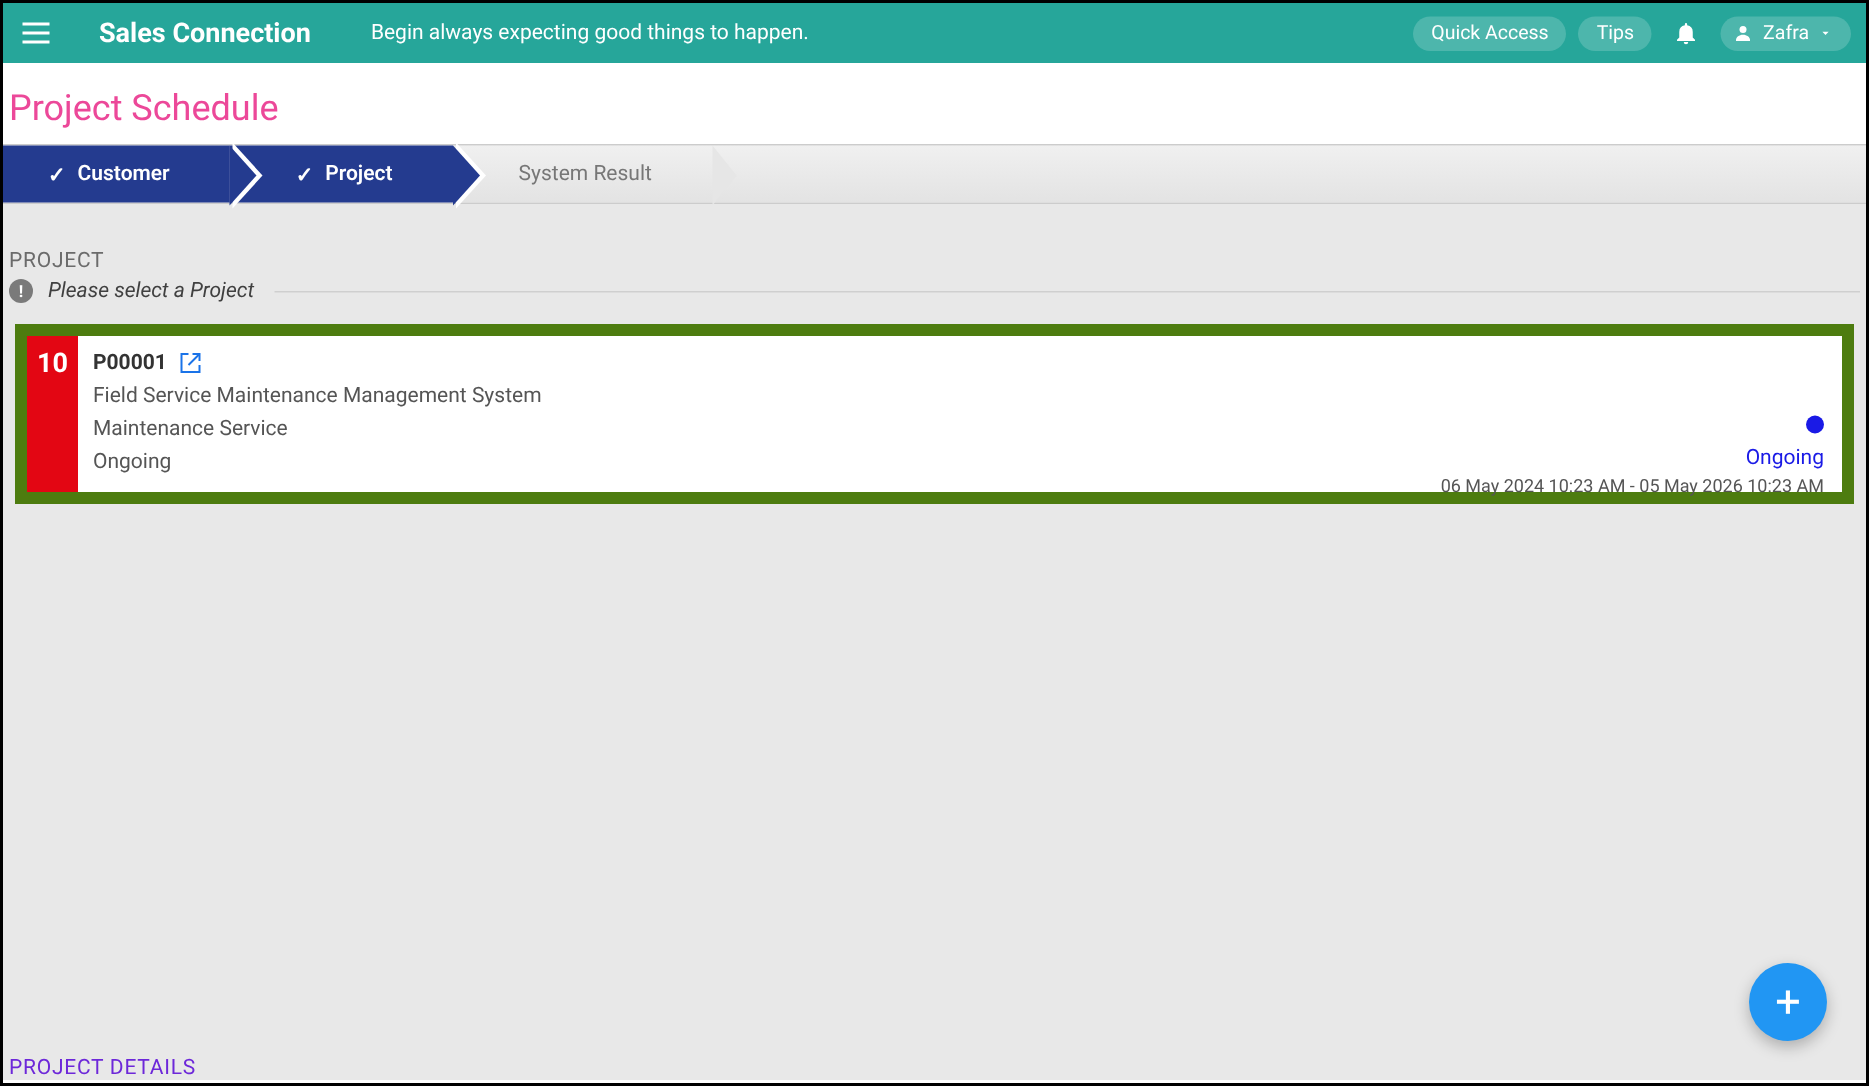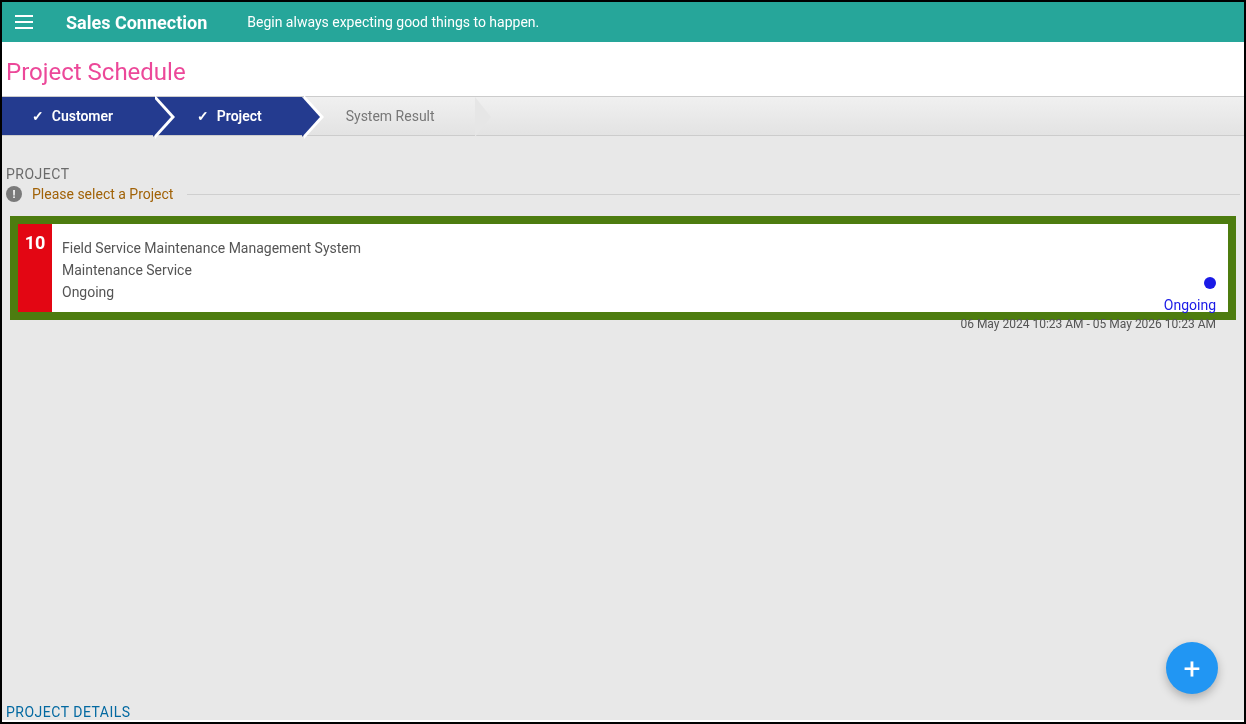--- a/index.html
+++ b/index.html
@@ -96,21 +96,21 @@
   }
   .check { margin-right:8px; font-weight:700;}
 
   .content { background:#e8e8e8; padding: 30px 0 0 0; height: calc(100% - 40px - 56px - 40px); position: relative;}
   .section-label { font-size:14px; color:#6b6b6b; padding:0 4px; letter-spacing:0.5px;}
   .hint-row { display:flex; align-items:center; gap:10px; padding:4px 4px 14px 4px;}
   .hint-badge{
     width:16px;height:16px;border-radius:50%;background:#7a7a7a;color:#fff;
     font-size:11px;display:flex;align-items:center;justify-content:center;font-weight:700;
   }
-  .hint-text{ font-size:14px; color:#a16207;}
+  .hint-text{ font-size:14px; color:#404040;font-style:italic;}
   .hint-line{ flex:1; height:1px; background:#cfcfcf; margin-left:4px;}
 
   .project-card {
     background:#fff;
     border:8px solid #4d7c0f;
     margin: 0 8px;
     display:flex;
     position: relative;
   }
   .card-badge{
@@ -125,21 +125,21 @@
   .proj-line{ font-size:14px; color:#555; margin-top:6px;}
   .card-right{
     position:absolute; right:12px; top:50px; text-align:right;
   }
   .status-dot{ width:12px;height:12px;border-radius:50%;background:#1a1ae6;display:inline-block;}
   .status-text{ color:#1a1ae6; font-size:14px; margin-top:4px;}
   .date-range{ color:#555; font-size:12px; margin-top:4px;}
 
   .details-label{
     position:absolute; bottom:0; left:4px;
-    font-size:14px; color:#0369a1; letter-spacing:0.5px;
+    font-size:14px; color:#6d28d9; letter-spacing:0.5px;
   }
 
   .fab{
     position:absolute; right:26px; bottom:26px;
     width:52px;height:52px;border-radius:50%;
     background:#2196f3;color:#fff;font-size:30px;
     display:flex;align-items:center;justify-content:center;
     box-shadow:0 4px 10px rgba(0,0,0,0.25);
     cursor:pointer;
   }
@@ -148,20 +148,39 @@
 <body>
 
 <div class="topbar">
   <div class="menu-icon">
     <span></span>
       <span></span>
       <span></span>
   </div>
   <div class="brand">Sales Connection</div>
   <div class="tagline">Begin always expecting good things to happen.</div>
+  <div class="top-actions">
+    <div class="pill">Quick Access</div>
+    <div class="pill">Tips</div>
+    <div class="bell-wrap">
+      <svg width="18" height="18" viewBox="0 0 24 24" fill="#fff">
+          <path d="M12 22a2 2 0 0 0 2-2h-4a2 2 0 0 0 2 2zm6-6V11a6 6 0 0 0-5-5.91V4a1 1 0 1 0-2 0v1.09A6 6 0 0 0 6 11v5l-2 2v1h16v-1z"></path>
+        </svg>
+    </div>
+    <div class="user-pill">
+      <svg width="14" height="14" viewBox="0 0 24 24" fill="#fff">
+          <circle cx="12" cy="8" r="4"></circle>
+          <path d="M4 20c0-3.3 3.6-6 8-6s8 2.7 8 6v1H4z"></path>
+        </svg>
+      <span>Zafra</span>
+      <svg width="10" height="10" viewBox="0 0 24 24" fill="#fff">
+          <path d="M7 10l5 5 5-5z"></path>
+        </svg>
+    </div>
+  </div>
 </div>
 
 <div class="page-title">Project Schedule</div>
 
 <div class="stepper">
   <div class="step active">
     <span class="check">✓</span>
     <span>Customer</span>
   </div>
   <div class="step active" style="padding-left:44px;">
@@ -177,20 +196,30 @@
   <div class="section-label">PROJECT</div>
   <div class="hint-row">
     <div class="hint-badge">!</div>
     <div class="hint-text">Please select a Project</div>
     <div class="hint-line"></div>
   </div>
 
   <div class="project-card">
     <div class="card-badge">10</div>
     <div class="card-body">
+      <div class="card-row1">
+        <span class="proj-code">P00001</span>
+        <span class="open-icon">
+          <svg width="16" height="16" viewBox="0 0 24 24" fill="none" stroke="#1a73e8" stroke-width="2">
+              <path d="M14 3h7v7"></path>
+              <path d="M10 14L21 3"></path>
+              <path d="M21 14v7H3V3h7"></path>
+            </svg>
+        </span>
+      </div>
       <div class="proj-line">Field Service Maintenance Management System</div>
       <div class="proj-line">Maintenance Service</div>
       <div class="proj-line">Ongoing</div>
 
       <div class="card-right">
         <div><span class="status-dot"></span></div>
         <div class="status-text">Ongoing</div>
         <div class="date-range">06 May 2024 10:23 AM - 05 May 2026 10:23 AM</div>
       </div>
     </div>

